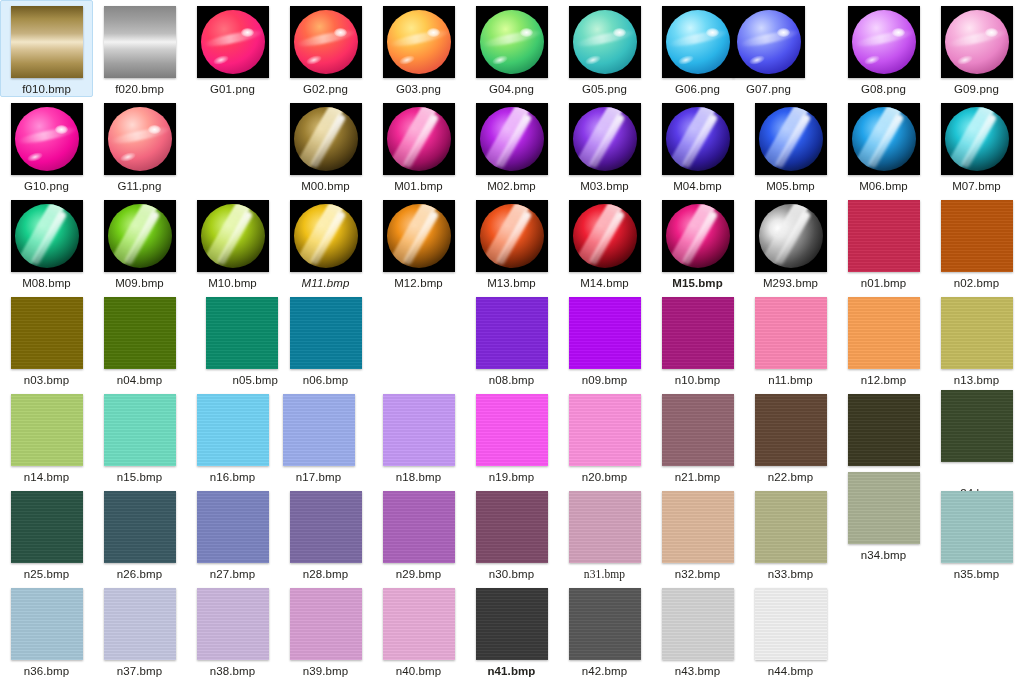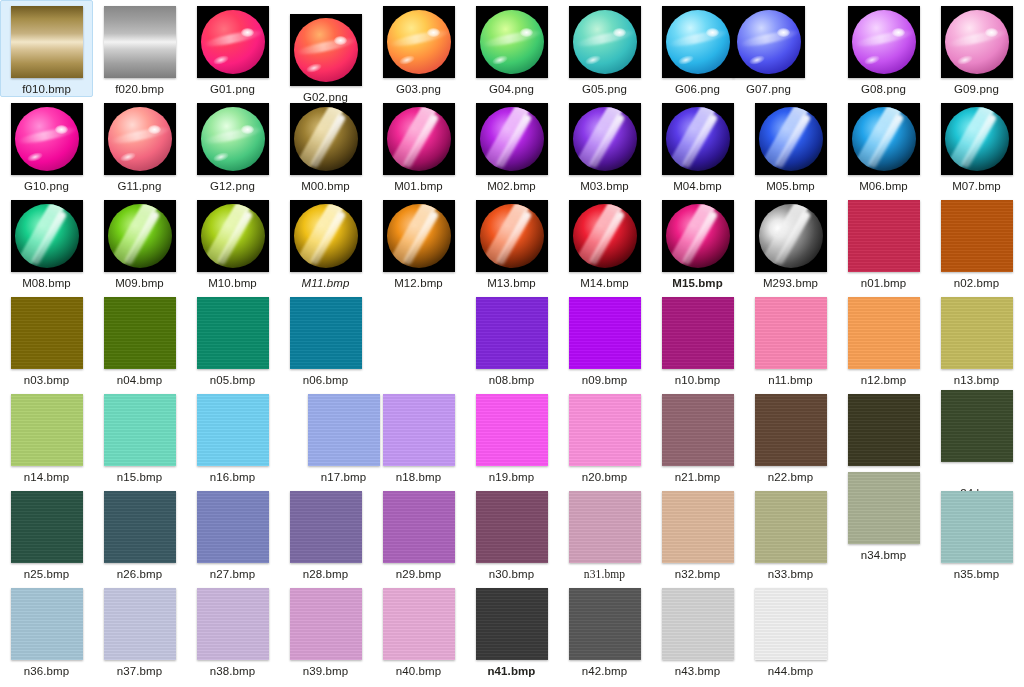--- a/index.html
+++ b/index.html
@@ -136,21 +136,21 @@
       <div class="thumbwrap">
         <div class="thumb sphere" style="background: rgb(0, 0, 0);">
           <div class="ball" style="background: radial-gradient(circle at 36% 30%, rgb(255, 111, 126) 0%, rgb(255, 59, 98) 28%, rgb(251, 31, 126) 58%, rgb(197, 15, 102) 82%, rgb(93, 7, 51) 100%);"></div>
           <div class="streak"></div>
           <div class="spec"></div>
           <div class="spec2"></div>
         </div>
       </div>
       <div class="label">G01.png</div>
     </div>
-    <div class="cell" style="left: 279px; top: 8px;">
+    <div class="cell" style="left: 279px; top: 0px;">
       <div class="thumbwrap">
         <div class="thumb sphere" style="background: rgb(0, 0, 0);">
           <div class="ball" style="background: radial-gradient(circle at 40% 26%, rgb(255, 176, 106) 0%, rgb(255, 106, 74) 25%, rgb(251, 47, 99) 60%, rgb(196, 19, 82) 85%, rgb(86, 8, 44) 100%);"></div>
           <div class="streak"></div>
           <div class="spec"></div>
           <div class="spec2"></div>
         </div>
       </div>
       <div class="label">G02.png</div>
     </div>
@@ -245,31 +245,20 @@
     <div class="cell" style="left: 93px; top: 97px;">
       <div class="thumbwrap">
         <div class="thumb sphere" style="background: rgb(0, 0, 0);">
           <div class="ball" style="background: radial-gradient(circle at 38% 28%, rgb(255, 217, 210) 0%, rgb(255, 159, 150) 26%, rgb(242, 102, 127) 56%, rgb(179, 64, 92) 84%, rgb(78, 24, 39) 100%);"></div>
           <div class="streak"></div>
           <div class="spec"></div>
           <div class="spec2"></div>
         </div>
       </div>
       <div class="label">G11.png</div>
-    </div>
-    <div class="cell" style="left: 186px; top: 97px;">
-      <div class="thumbwrap">
-        <div class="thumb sphere" style="background: rgb(0, 0, 0);">
-          <div class="ball" style="background: radial-gradient(circle at 40% 30%, rgb(228, 255, 226) 0%, rgb(156, 233, 160) 26%, rgb(73, 199, 127) 58%, rgb(31, 138, 85) 84%, rgb(10, 58, 38) 100%);"></div>
-          <div class="streak"></div>
-          <div class="spec"></div>
-          <div class="spec2"></div>
-        </div>
-      </div>
-      <div class="label">G12.png</div>
     </div>
     <div class="cell" style="left: 279px; top: 97px;">
       <div class="thumbwrap">
         <div class="thumb" style="background: rgb(0, 0, 0);">
           <div class="mglow" style="background: radial-gradient(circle at 42% 34%, rgb(217, 192, 122) 0%, rgb(156, 127, 51) 30%, rgb(90, 70, 23) 62%, rgb(29, 22, 7) 88%, rgb(0, 0, 0) 100%);">
             <div class="mbar" style="background: linear-gradient(rgba(255, 248, 220, 0.95), rgba(210, 180, 90, 0.35));"></div>
             <div class="mbar2"></div>
           </div>
         </div>
       </div>
@@ -468,21 +457,21 @@
         <div class="thumb flat" style="background: linear-gradient(0deg, rgba(255, 255, 255, 0.043) 50%, rgba(0, 0, 0, 0.043) 50%) 0% 0% / 100% 3px rgb(123, 104, 6);"></div>
       </div>
       <div class="label">n03.bmp</div>
     </div>
     <div class="cell" style="left: 93px; top: 291px;">
       <div class="thumbwrap">
         <div class="thumb flat" style="background: linear-gradient(0deg, rgba(255, 255, 255, 0.043) 50%, rgba(0, 0, 0, 0.043) 50%) 0% 0% / 100% 3px rgb(77, 116, 8);"></div>
       </div>
       <div class="label">n04.bmp</div>
     </div>
-    <div class="cell" style="left: 186px; top: 291px;">
+    <div class="cell" style="left: 186px; top: 291px; align-items: flex-end;">
       <div class="thumbwrap">
         <div class="thumb flat" style="background: linear-gradient(0deg, rgba(255, 255, 255, 0.043) 50%, rgba(0, 0, 0, 0.043) 50%) 0% 0% / 100% 3px rgb(12, 140, 107);"></div>
       </div>
       <div class="label">n05.bmp</div>
     </div>
     <div class="cell" style="left: 279px; top: 291px;">
       <div class="thumbwrap">
         <div class="thumb flat" style="background: linear-gradient(0deg, rgba(255, 255, 255, 0.043) 50%, rgba(0, 0, 0, 0.043) 50%) 0% 0% / 100% 3px rgb(11, 127, 157);"></div>
       </div>
       <div class="label">n06.bmp</div>
@@ -534,21 +523,21 @@
         <div class="thumb flat" style="background: linear-gradient(0deg, rgba(255, 255, 255, 0.043) 50%, rgba(0, 0, 0, 0.043) 50%) 0% 0% / 100% 3px rgb(111, 220, 192);"></div>
       </div>
       <div class="label">n15.bmp</div>
     </div>
     <div class="cell" style="left: 186px; top: 388px;">
       <div class="thumbwrap">
         <div class="thumb flat" style="background: linear-gradient(0deg, rgba(255, 255, 255, 0.043) 50%, rgba(0, 0, 0, 0.043) 50%) 0% 0% / 100% 3px rgb(114, 210, 244);"></div>
       </div>
       <div class="label">n16.bmp</div>
     </div>
-    <div class="cell" style="left: 297px; top: 388px;">
+    <div class="cell" style="left: 272px; top: 388px;">
       <div class="thumbwrap">
         <div class="thumb flat" style="background: linear-gradient(0deg, rgba(255, 255, 255, 0.043) 50%, rgba(0, 0, 0, 0.043) 50%) 0% 0% / 100% 3px rgb(156, 173, 236);"></div>
       </div>
       <div class="label">n17.bmp</div>
     </div>
     <div class="cell" style="left: 372px; top: 388px;">
       <div class="thumbwrap">
         <div class="thumb flat" style="background: linear-gradient(0deg, rgba(255, 255, 255, 0.043) 50%, rgba(0, 0, 0, 0.043) 50%) 0% 0% / 100% 3px rgb(196, 153, 245);"></div>
       </div>
       <div class="label">n18.bmp</div>

